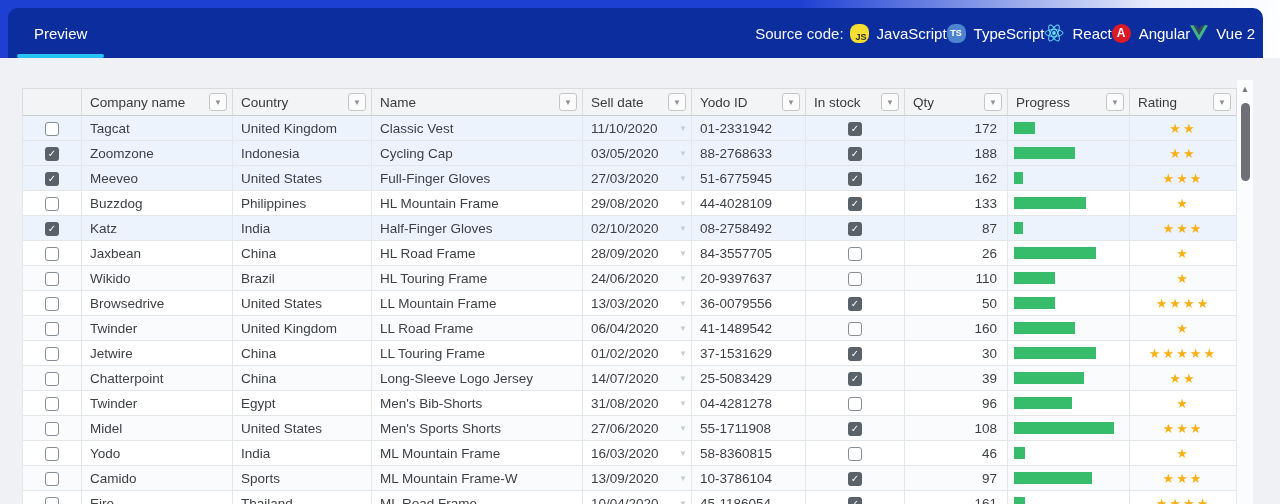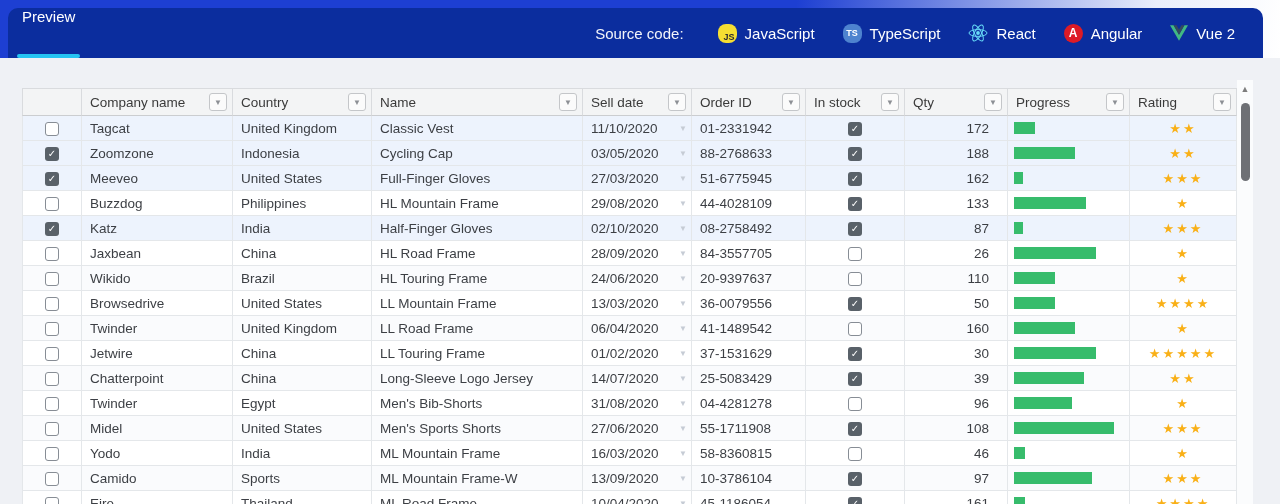--- a/index.html
+++ b/index.html
@@ -5,25 +5,25 @@
   * { margin:0; padding:0; box-sizing:border-box; }
   html,body { width:1280px; height:504px; }
   body { font-family:"Liberation Sans", sans-serif; }
   .app { position:relative; width:1280px; height:504px; background:#eff1f5; overflow:hidden; }
 
   
   .hero { position:absolute; left:0; top:0; width:1280px; height:58px;
           background:linear-gradient(95deg,#1d3fd2 0%,#1d3fd2 62%,#e9edfb 90%,#ffffff 100%); }
   .tabbar { position:absolute; left:8px; right:17px; top:8px; height:50px; background:#0b2d9e;
             border-radius:10px 10px 0 0; display:flex; align-items:center; color:#fff; }
-  .tab { position:relative; height:100%; display:flex; align-items:flex-start; padding:0 14px;
+  .tab { position:relative; height:100%; display:flex; align-items:center; padding:0 26px;
          font-size:15px; cursor:pointer; }
   .tab::after { content:""; position:absolute; left:9px; right:9px; bottom:0; height:4px;
                 background:#25c4f2; border-radius:3px; }
-  .links { margin-left:auto; display:flex; align-items:center; gap:28px; padding-right:28px; font-size:15px; }
+  .links { margin-left:auto; display:flex; align-items:center; padding-right:8px; font-size:15px; }
   .src-label { opacity:.95; margin-right:6px; }
   .lang { display:flex; align-items:center; gap:8px; cursor:pointer; white-space:nowrap; }
   .badge { width:19px; height:19px; border-radius:8px; display:flex; align-items:flex-end;
            justify-content:flex-end; font-size:9px; font-weight:bold; padding:1px 2px; }
   .badge.js { background:#f5de32; color:#2d2d2d; }
   .badge.ts { background:#4e83cf; color:#ffffff; align-items:center; justify-content:center; padding:0; }
   .a-circle { width:19px; height:19px; border-radius:50%; background:#dd1b26; color:#fff;
               display:flex; align-items:center; justify-content:center; font-size:12px; font-weight:bold; }
 
   
@@ -42,21 +42,21 @@
   .filter-btn { position:absolute; right:5px; top:50%; transform:translateY(-50%); width:18px; height:18px;
                 background:#fbfbfb; border:1px solid #c4c6c9; border-radius:3px; color:#8d9095;
                 font-size:8px; display:flex; align-items:center; justify-content:center; cursor:pointer; }
 
   .cb { width:14px; height:14px; border-radius:3px; display:inline-flex; align-items:center;
         justify-content:center; vertical-align:middle; cursor:pointer; }
   .cb.unchecked { background:#fff; border:1.5px solid #878d95; }
   .cb.checked { background:#596169; color:#fff; font-size:10px; line-height:1; }
 
   td.center { text-align:center; padding:0 4px; }
-  td.c-qty { text-align:right; padding-right:18px; }
+  td.c-qty { text-align:right; padding-right:10px; }
   td.c-date { padding-right:4px; }
   .date-wrap { display:flex; align-items:center; justify-content:space-between;text-align:center; }
   .dd { color:#c6ccd5; font-size:8px; margin-left:4px; }
   td.c-progress { padding:0 6px; }
   .bar { height:12px; background:#37bc6c; }
   .stars { color:#f9b017; font-size:13px; letter-spacing:2px; }
 
   
   .vtrack { position:absolute; left:1237px; top:80px; width:16px; height:424px; background:#fbfcfd; }
   .varrow { position:absolute; left:0; top:4px; width:16px; text-align:center; color:#7d7d7d; font-size:9px; cursor:pointer; }
@@ -129,21 +129,21 @@
           <col style="width: 122px;">
           <col style="width: 107px;">
         </colgroup>
       <thead>
           <tr>
             <th><span></span></th>
             <th><span>Company name</span><span class="filter-btn">▼</span></th>
             <th><span>Country</span><span class="filter-btn">▼</span></th>
             <th><span>Name</span><span class="filter-btn">▼</span></th>
             <th><span>Sell date</span><span class="filter-btn">▼</span></th>
-            <th><span>Order ID</span><span class="filter-btn">▼</span></th>
+            <th><span>Yodo ID</span><span class="filter-btn">▼</span></th>
             <th><span>In stock</span><span class="filter-btn">▼</span></th>
             <th><span>Qty</span><span class="filter-btn">▼</span></th>
             <th><span>Progress</span><span class="filter-btn">▼</span></th>
             <th><span>Rating</span><span class="filter-btn">▼</span></th>
           </tr>
         </thead>
       <tbody>
           <tr class="selected">
     <td class="center"><span class="cb unchecked"></span></td>
     <td>Tagcat</td>

